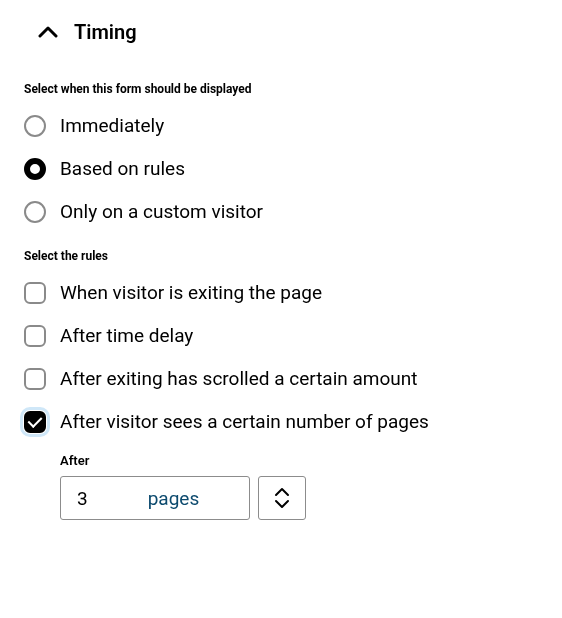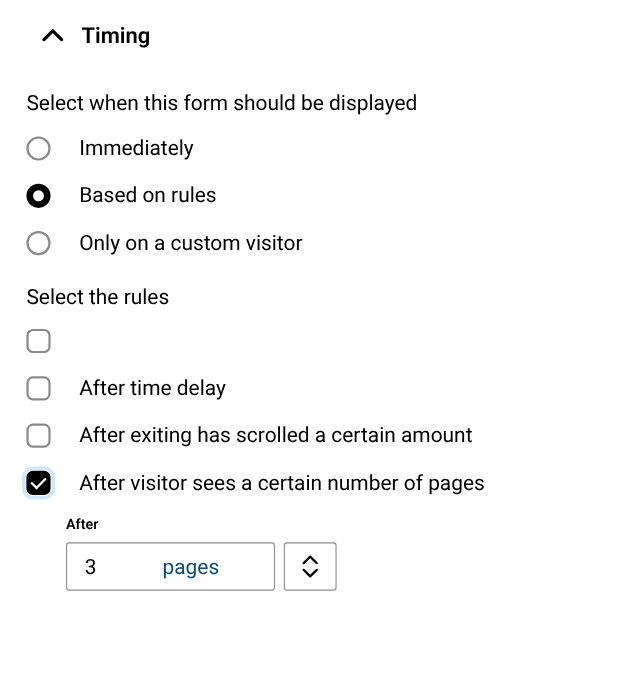--- a/index.html
+++ b/index.html
@@ -23,31 +23,31 @@
       padding-left: 14px;
     }
     .section-title {
       font-size: 20px;
       font-weight: 600;
     }
     .chevron-icon svg {
       display: block;
     }
     .group-label {
-      font-size: 19px;
-      font-weight: 400;
+      font-size: 12px;
+      font-weight: 700;
       margin-bottom: 18px;
     }
     .group-label.rules {
       margin-top: 26px;
     }
     .option-row {
       display: flex;
       align-items: center;
-      gap: 26px;
+      gap: 14px;
       margin-bottom: 20px;
     }
     .option-text {
       font-size: 19px;
       font-weight: 400;
     }
     .radio {
       width: 22px;
       height: 22px;
       border-radius: 50%;
@@ -159,20 +159,21 @@
 
 <div class="option-row">
   <span class="radio"></span>
   <span class="option-text">Only on a custom visitor</span>
 </div>
 
 <div class="group-label rules">Select the rules</div>
 
 <div class="option-row">
   <span class="checkbox"></span>
+  <span class="option-text">When visitor is exiting the page</span>
 </div>
 
 <div class="option-row">
   <span class="checkbox"></span>
   <span class="option-text">After time delay</span>
 </div>
 
 <div class="option-row">
   <span class="checkbox"></span>
   <span class="option-text">After exiting has scrolled a certain amount</span>

